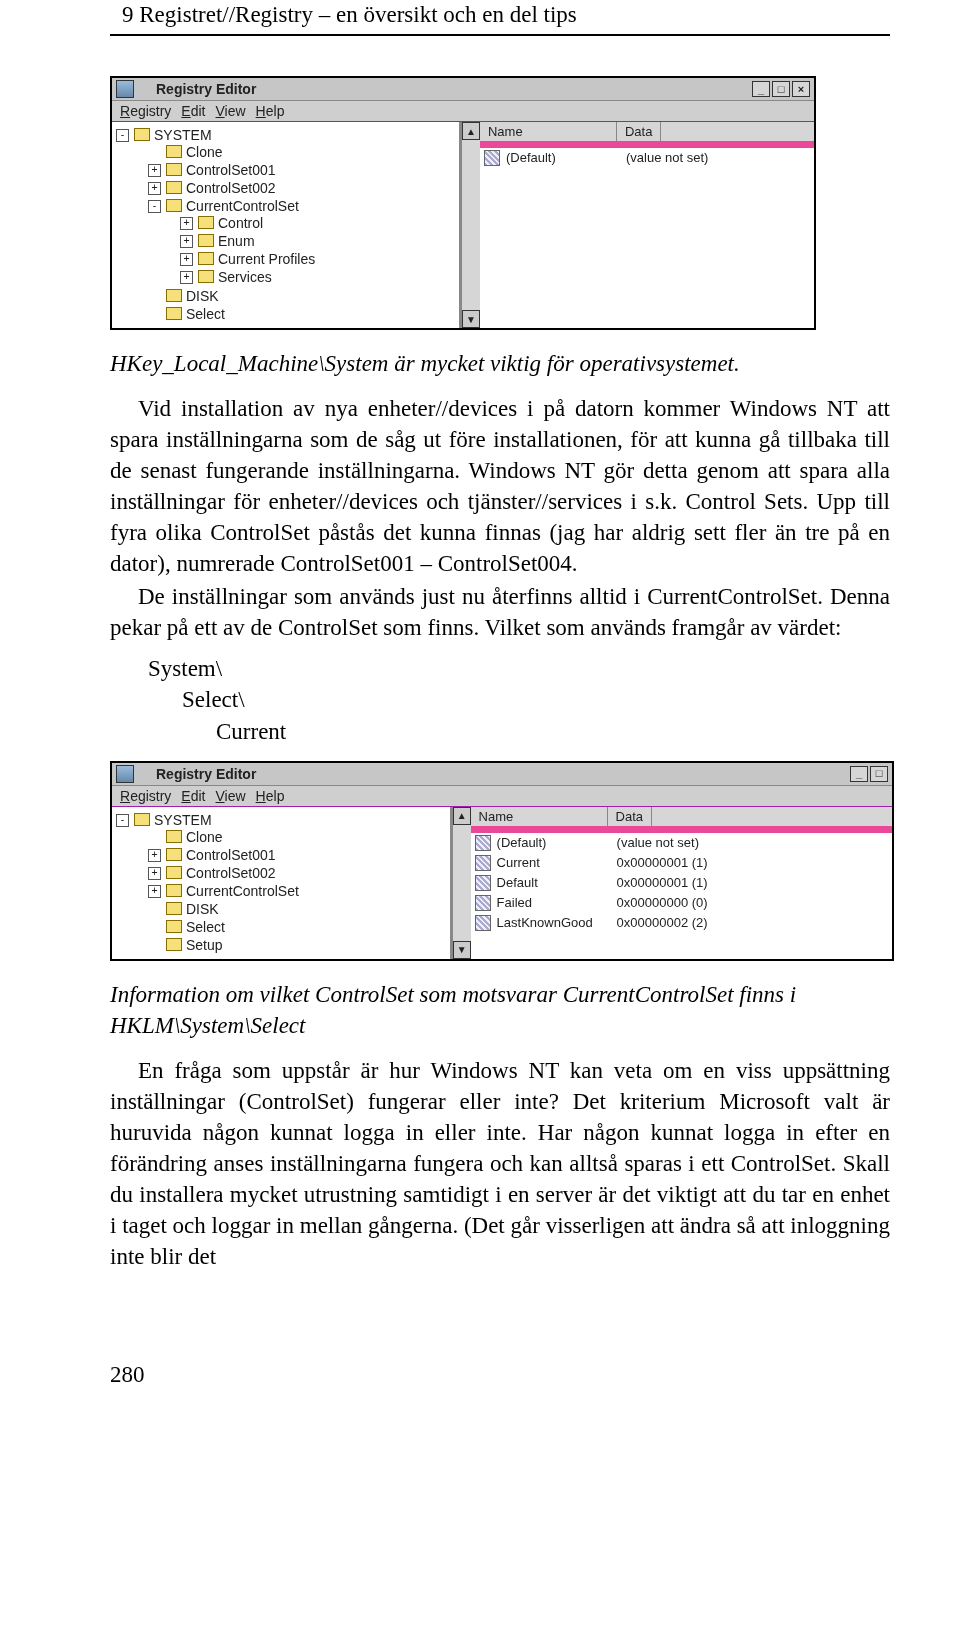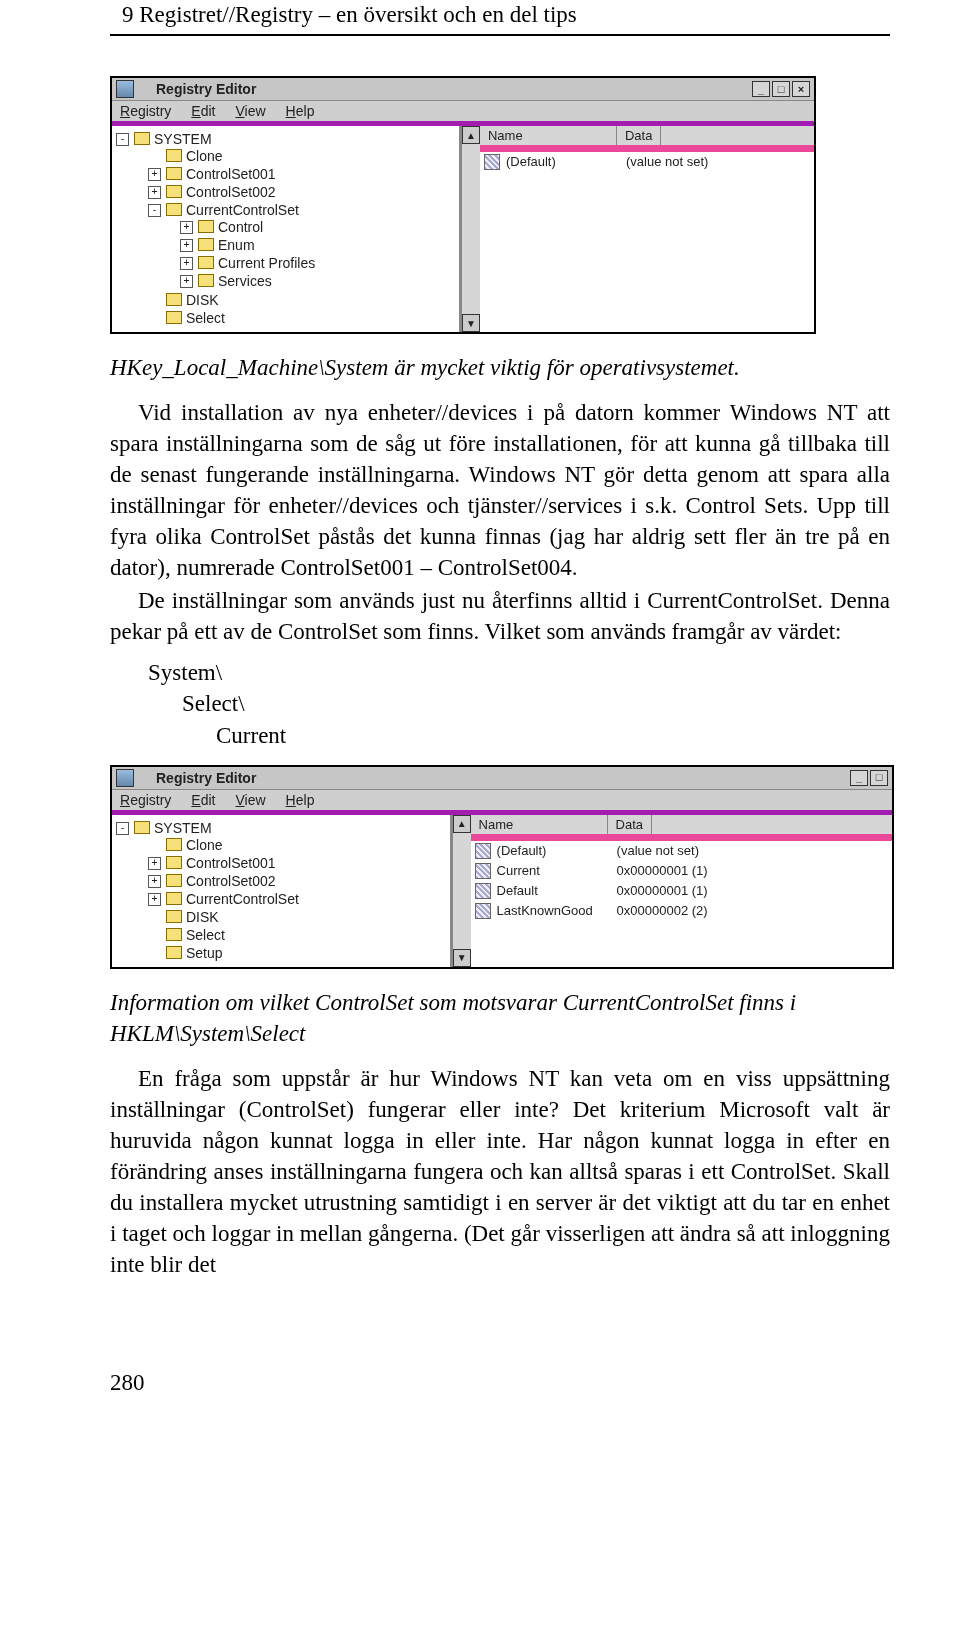--- a/index.html
+++ b/index.html
@@ -63,23 +63,23 @@
     border: 1px solid #333;
     display: inline-flex;
     align-items: center;
     justify-content: center;
     font-size: 11px;
     line-height: 1;
     font-family: Arial, sans-serif;
   }
   .regedit .menubar {
     display: flex;
-    gap: 20px;
+    gap: 10px;
     padding: 2px 8px;
-    border-bottom: 5px solid #a21caf;
+    border-bottom: 1px solid #a21caf;
     font-size: 14px;
     background: #cfcfcf;
   }
   .regedit .menubar span u { text-decoration: underline; }
   .regedit .body {
     display: flex;
     background: #fff;
   }
   .regedit .tree {
     width: 48%;
@@ -321,20 +321,25 @@
             <span class="nm">Current</span>
             <span class="dt">0x00000001 (1)</span>
           </div>
         <div class="row">
             <span class="ricon"></span>
             <span class="nm">Default</span>
             <span class="dt">0x00000001 (1)</span>
           </div>
         <div class="row">
             <span class="ricon"></span>
+            <span class="nm">Failed</span>
+            <span class="dt">0x00000000 (0)</span>
+          </div>
+        <div class="row">
+            <span class="ricon"></span>
             <span class="nm">LastKnownGood</span>
             <span class="dt">0x00000002 (2)</span>
           </div>
       </div>
     </div>
   </div>
 
   <p class="caption">Information om vilket ControlSet som motsvarar CurrentControlSet finns i HKLM\System\Select</p>
 
   <p class="para">En fråga som uppstår är hur Windows NT kan veta om en viss uppsättning inställningar (ControlSet) fungerar eller inte? Det kriterium Microsoft valt är huruvida någon kunnat logga in eller inte. Har någon kunnat logga in efter en förändring anses inställningarna fungera och kan alltså sparas i ett ControlSet. Skall du installera mycket utrustning samtidigt i en server är det viktigt att du tar en enhet i taget och loggar in mellan gångerna. (Det går visserligen att ändra så att inloggning inte blir det</p>

